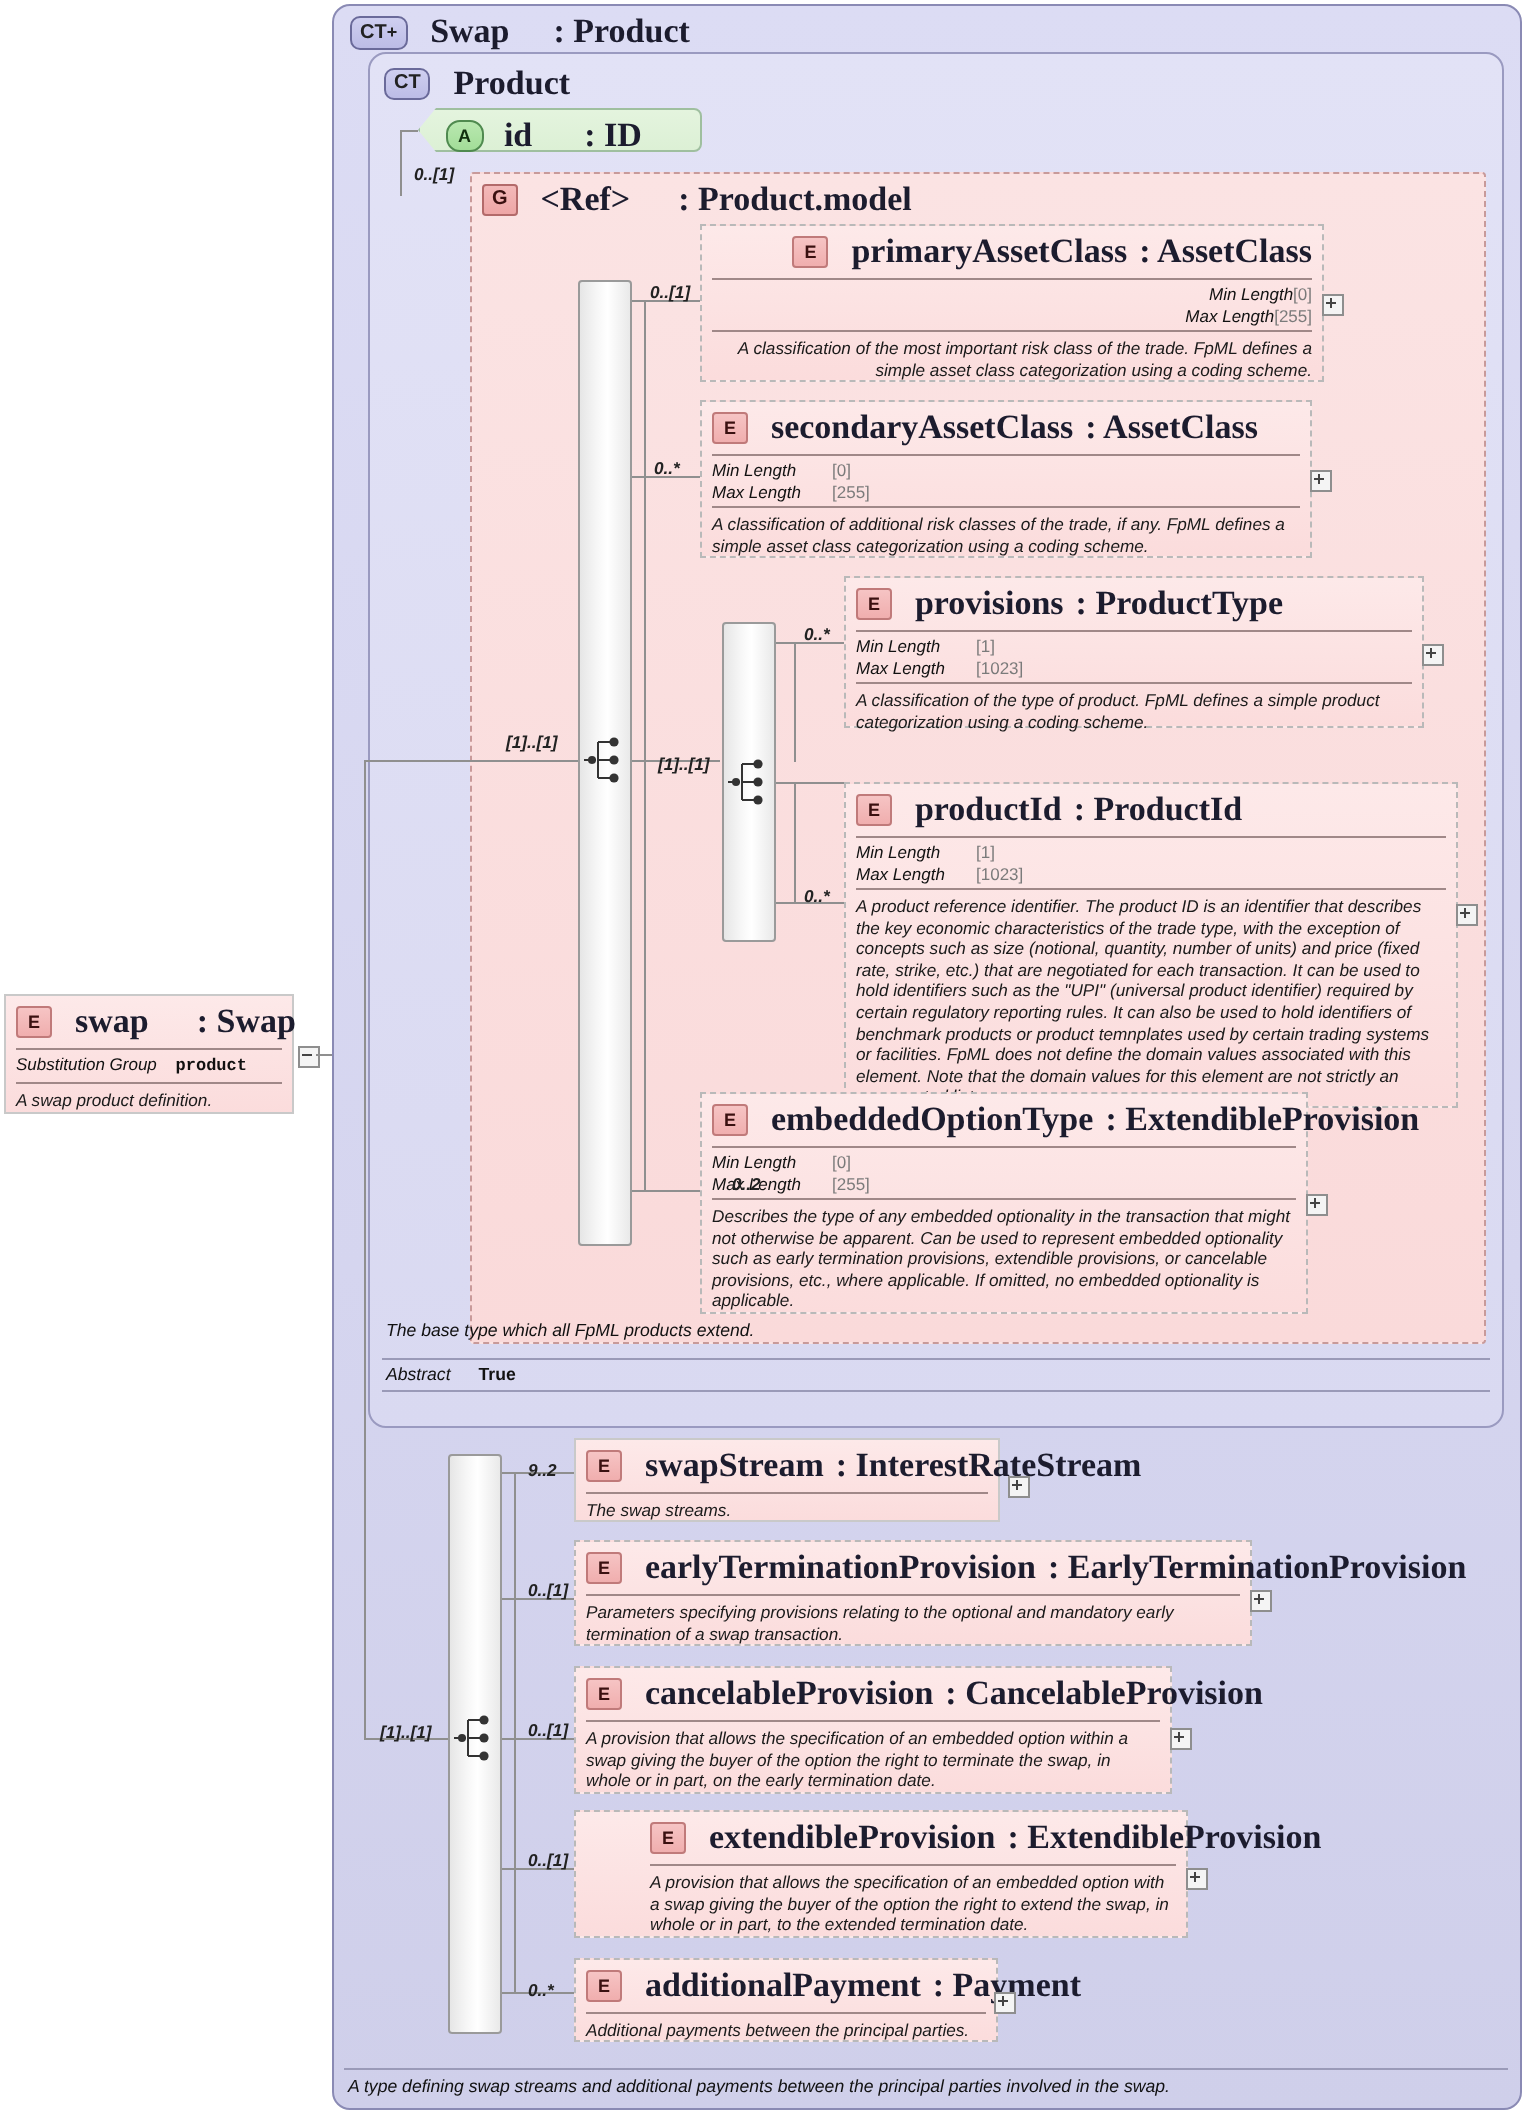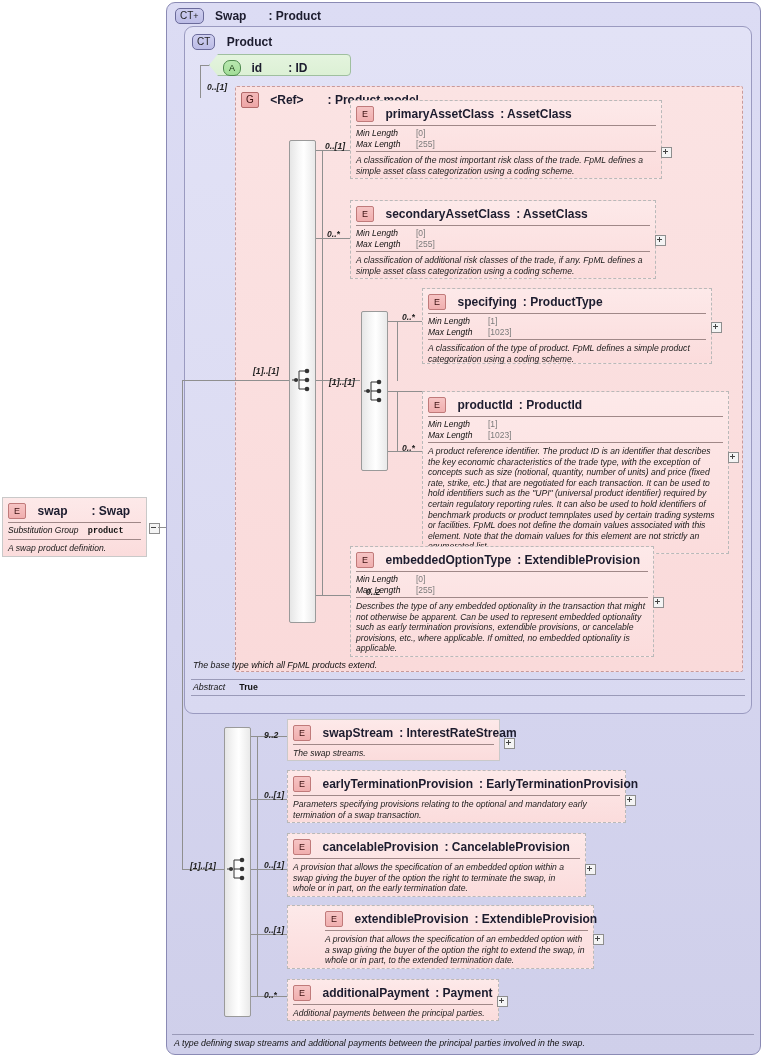--- a/index.html
+++ b/index.html
@@ -19,35 +19,35 @@
   }
   .grp-ref{
     border:1px dashed #c89a9a;border-radius:2px;
     background:linear-gradient(180deg,#fbe3e3 0%,#fadada 100%);
   }
 
   
   .chip{
     display:inline-block;border:1px solid #6a6a9a;border-radius:5px;
     background:linear-gradient(180deg,#cfcff0 0%,#bcbce6 100%);
-    color:#222;font-size:10px;font-weight:normal;line-height:12px;
+    color:#222;font-size:10px;font-weight:bold;line-height:12px;
     padding:1px 4px;letter-spacing:0;vertical-align:middle;
   }
   .chip.g{border:1px solid #b36a6a;border-radius:2px;
     background:linear-gradient(180deg,#f3b9b9 0%,#eea6a6 100%);color:#3a1010;}
   .chip.e{border:1px solid #c07a7a;border-radius:2px;
     background:linear-gradient(180deg,#f6c4c4 0%,#f0aeae 100%);color:#3a1010;
     font-size:9px;padding:1px 5px;}
   .chip.a{border:1px solid #4f8a4f;border-radius:7px;
     background:linear-gradient(180deg,#b9e8b0 0%,#a2dd98 100%);color:#12300f;
     font-size:9px;padding:1px 5px;}
   .chip-plus{font-size:9px;}
 
-  .hdr-title{font-size:12px;font-weight:bold;color:#1c1c2e;
-    display:inline-block;vertical-align:middle;margin-left:7px;}
+  .hdr-title{font-size:17px;font-weight:bold;color:#1c1c2e;
+    display:inline-block;vertical-align:middle;margin-left:7px;font-family:Liberation Serif, serif;}
   .hdr-title .nm{display:inline-block;}
   .hdr-title .ty{display:inline-block;margin-left:10px;}
 
   
   .node{border:1px solid #d8b6b6;background:linear-gradient(180deg,#fde9e9 0%,#fbdbdb 100%);}
   .node.dashed{border:1px dashed #b9b9b9;background:linear-gradient(180deg,#fde9e9 0%,#fbdcdc 100%);}
   .node.solid{border:1px solid #c9c9c9;background:linear-gradient(180deg,#fde9e9 0%,#fbdcdc 100%);}
   .node-head{padding:3px 5px 3px 5px;white-space:nowrap;}
   .sep{border-top:1px solid #a08888;margin:0 5px;}
   .facets{padding:2px 5px 2px 5px;font-size:8.5px;line-height:10.5px;color:#111;}
@@ -164,21 +164,21 @@
   <div class="ln v" style="left:182px;top:380px;height:489px;"></div>
   <div class="ln h" style="left:182px;top:869px;width:42px;"></div>
 
   <div class="ln v" style="left:322px;top:150px;height:231px;"></div>
   <div class="ln h" style="left:316px;top:150px;width:34px;"></div>
   <div class="ln h" style="left:316px;top:238px;width:34px;"></div>
   <div class="ln h" style="left:316px;top:380px;width:44px;"></div>
   <div class="ln v" style="left:322px;top:380px;height:215px;"></div>
   <div class="ln h" style="left:316px;top:595px;width:34px;"></div>
 
-  <div class="abs node dashed" style="left:350px;top:100px;width:312px;height:79px;">
+  <div class="abs node dashed" style="left:350px;top:112px;width:312px;height:79px;text-align:right;">
     <div class="node-head">
       <span class="chip e">E</span>
       <span class="hdr-title"><span class="nm">primaryAssetClass</span><span class="ty" style="margin-left:6px">: AssetClass</span></span>
     </div>
     <div class="sep"></div>
     <div class="facets">
       <div class="f-row"><span class="f-lbl">Min Length</span><span class="f-val">[0]</span></div>
       <div class="f-row"><span class="f-lbl">Max Length</span><span class="f-val">[255]</span></div>
     </div>
     <div class="sep"></div>
@@ -219,21 +219,21 @@
 
   <div class="ln v" style="left:397px;top:321px;height:60px;"></div>
   <div class="ln h" style="left:388px;top:321px;width:34px;"></div>
   <div class="ln h" style="left:388px;top:391px;width:34px;"></div>
   <div class="ln v" style="left:397px;top:391px;height:60px;"></div>
   <div class="ln h" style="left:388px;top:451px;width:34px;"></div>
 
   <div class="abs node dashed" style="left:422px;top:288px;width:290px;height:76px;">
     <div class="node-head">
       <span class="chip e">E</span>
-      <span class="hdr-title"><span class="nm">specifying</span><span class="ty" style="margin-left:6px">: ProductType</span></span>
+      <span class="hdr-title"><span class="nm">provisions</span><span class="ty" style="margin-left:6px">: ProductType</span></span>
     </div>
     <div class="sep"></div>
     <div class="facets">
       <div class="f-row"><span class="f-lbl">Min Length</span><span class="f-val">[1]</span></div>
       <div class="f-row"><span class="f-lbl">Max Length</span><span class="f-val">[1023]</span></div>
     </div>
     <div class="sep"></div>
     <div class="doc">A classification of the type of product. FpML defines a simple product categorization using a coding scheme.</div>
   </div>
   <div class="card" style="left:402px;top:312px;">0..*</div>

